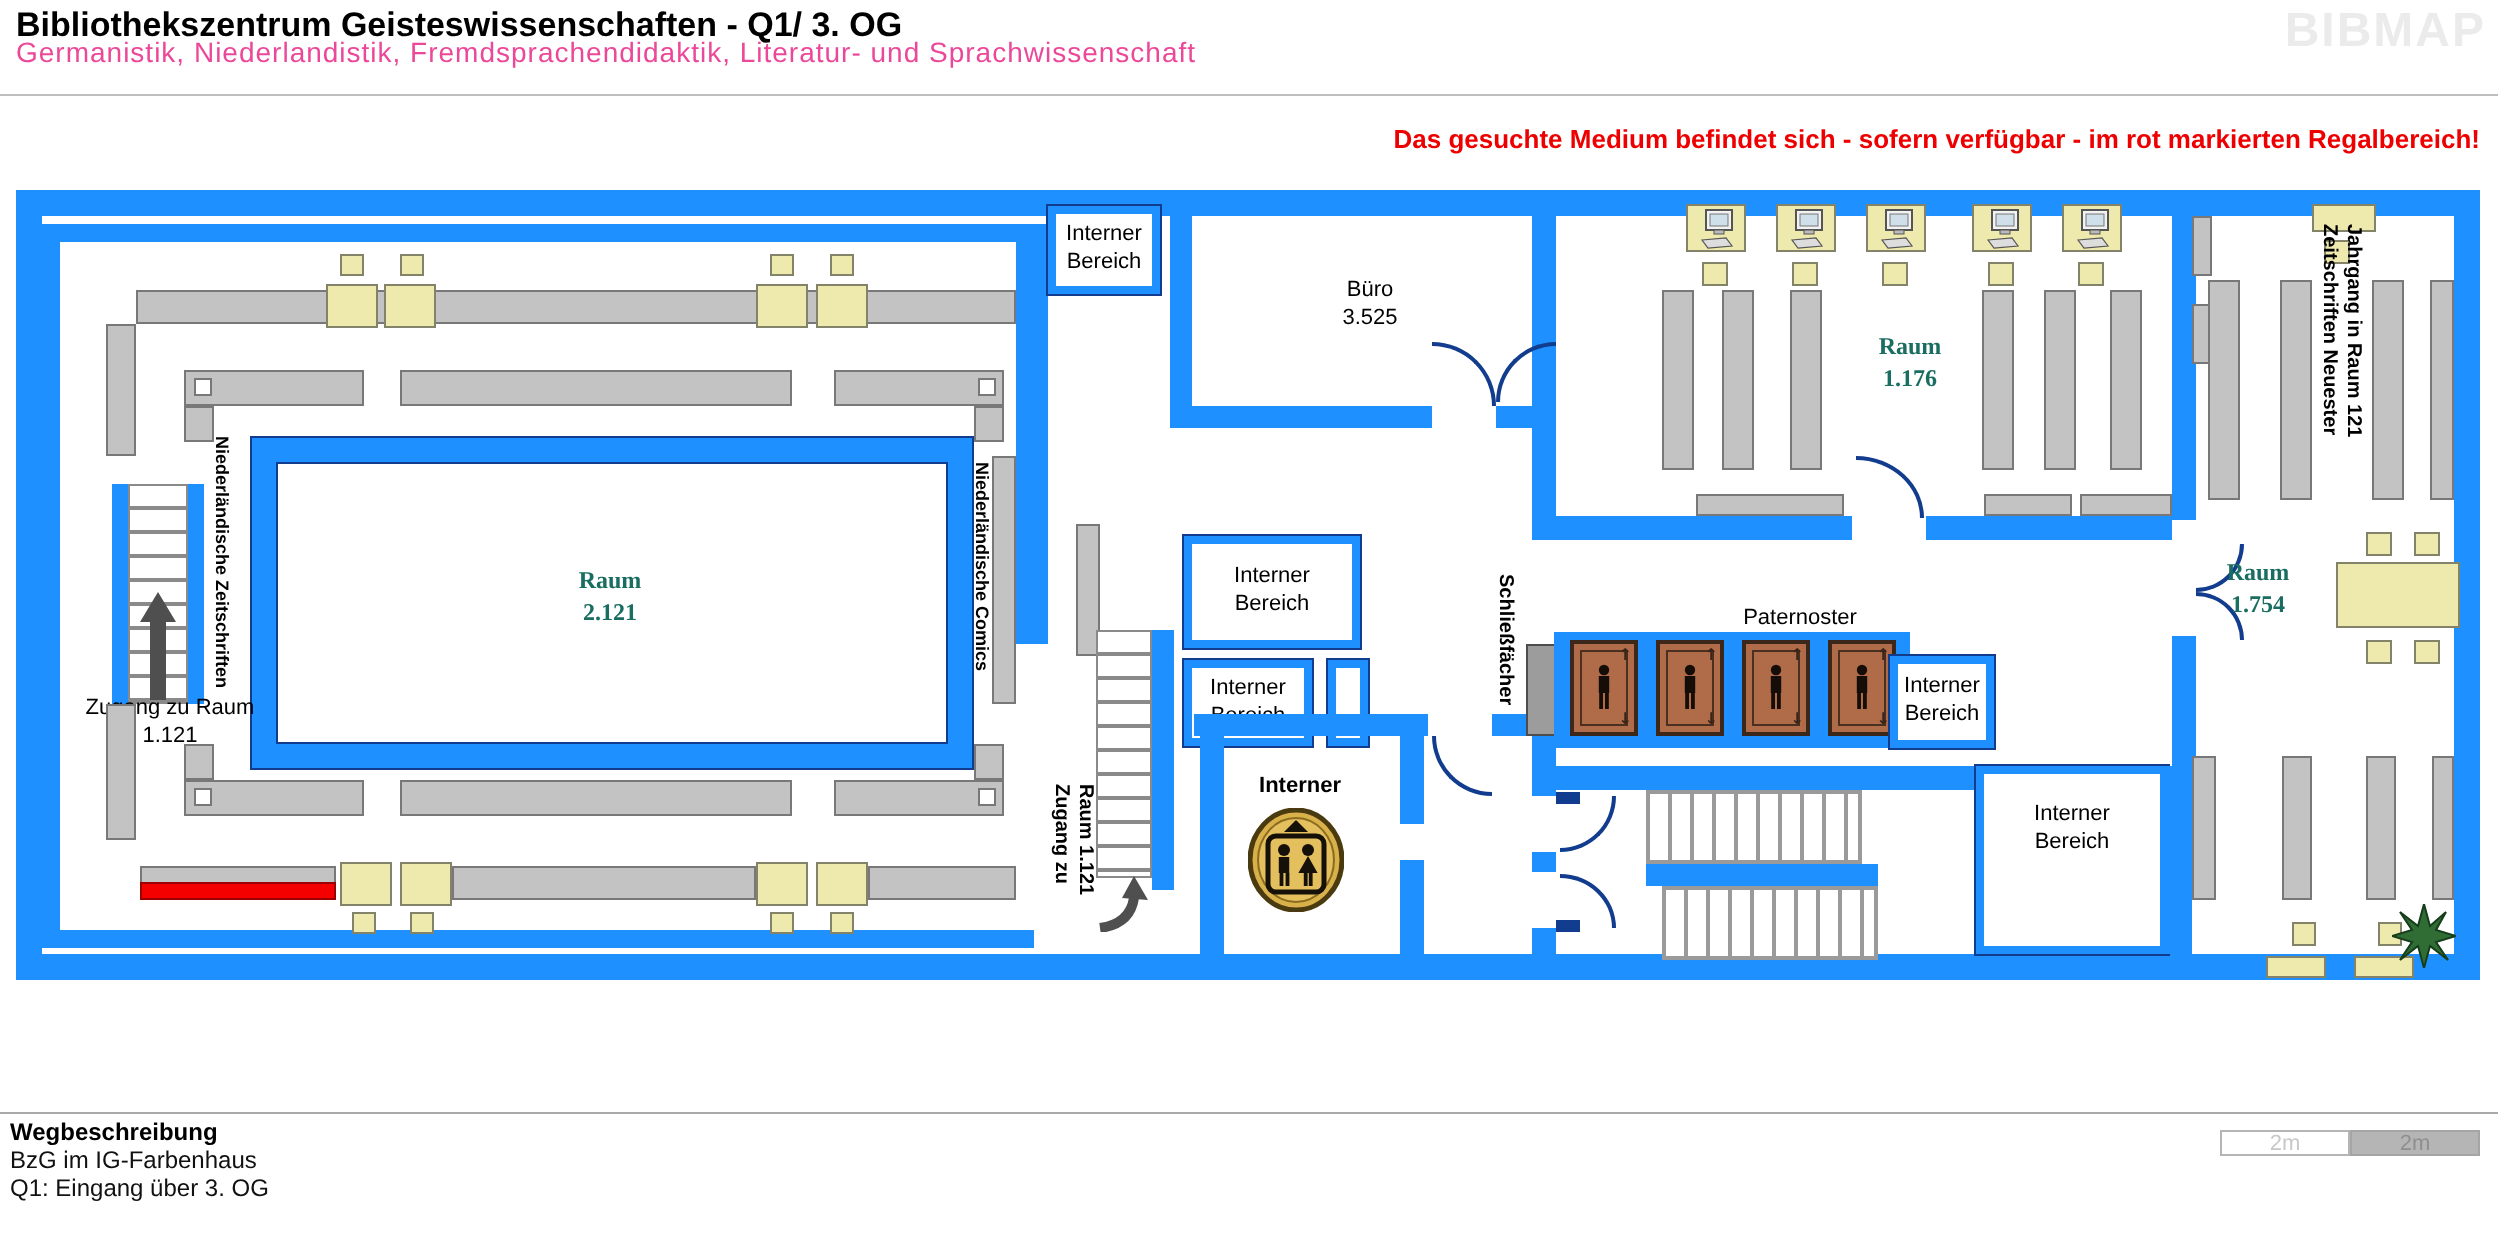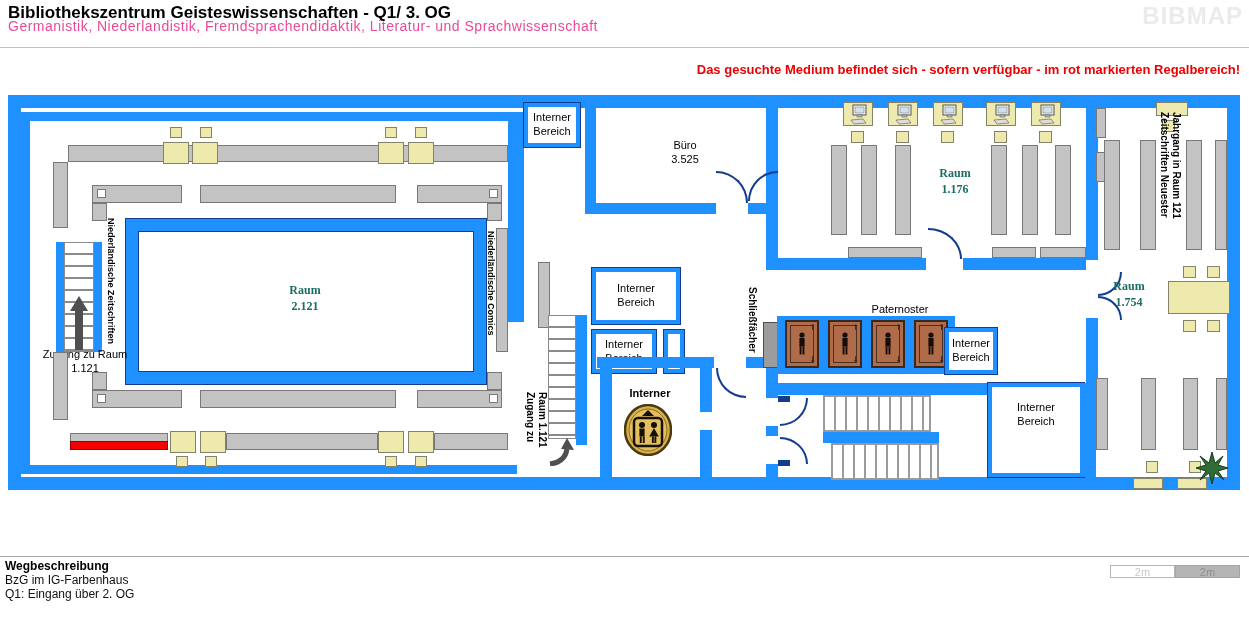--- a/index.html
+++ b/index.html
@@ -343,17 +343,17 @@
   <div class="chair" style="left:1189px;top:461px;width:12px;height:12px"></div>
   <div class="desk" style="left:1133px;top:478px;width:30px;height:11px"></div>
   <div class="desk" style="left:1177px;top:478px;width:30px;height:11px"></div>
   <svg class="abs" style="left:1196px;top:452px" width="32" height="32" viewBox="0 0 32 32">
     <polygon points="16,0 19,11 27,4 22,13 32,16 22,19 28,28 19,21 16,32 13,21 4,28 10,19 0,16 10,13 4,4 13,11" fill="#2f6d35" stroke="#173d1b" stroke-width="1"></polygon>
   </svg>
 
   <div class="hr" style="left:0;top:556px;width:1249px;background:#a9a9a9"></div>
   <div class="footer-h">Wegbeschreibung</div>
   <div class="footer-t" style="left:5px;top:573px">BzG im IG-Farbenhaus</div>
-  <div class="footer-t" style="left:5px;top:587px">Q1: Eingang über 2. OG</div>
+  <div class="footer-t" style="left:5px;top:587px">Q1: Eingang über 3. OG</div>
   <div class="scalebox" style="left:1110px;top:565px;width:65px;height:13px;background:#fff;border:1px solid #b5b5b5;color:#c8c8c8">2m</div>
   <div class="scalebox" style="left:1175px;top:565px;width:65px;height:13px;background:#b5b5b5;border:1px solid #a5a5a5;color:#8f8f8f">2m</div>
 
 </div>
 
 </body></html>

